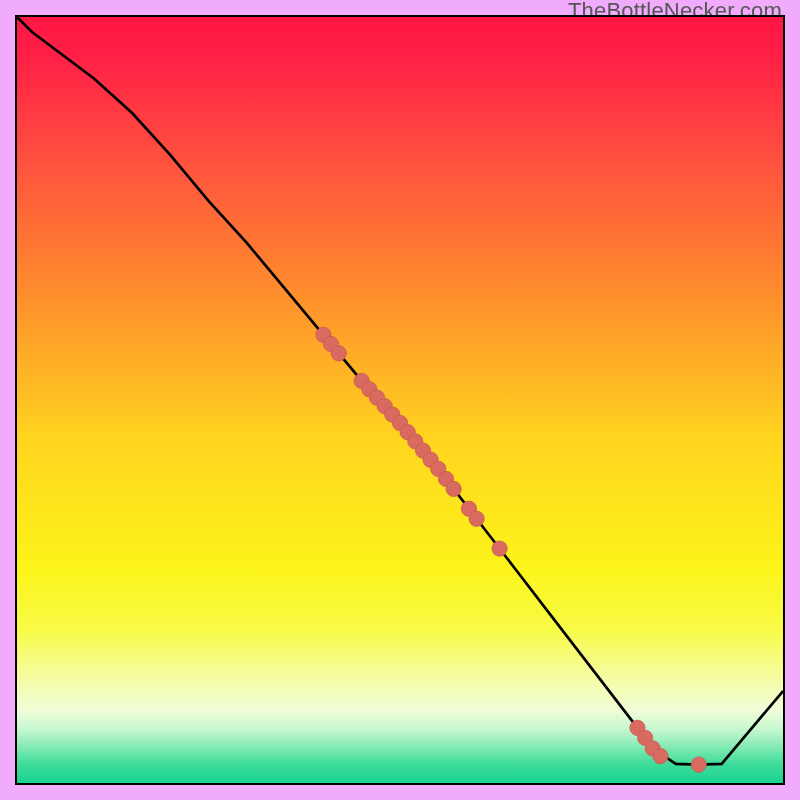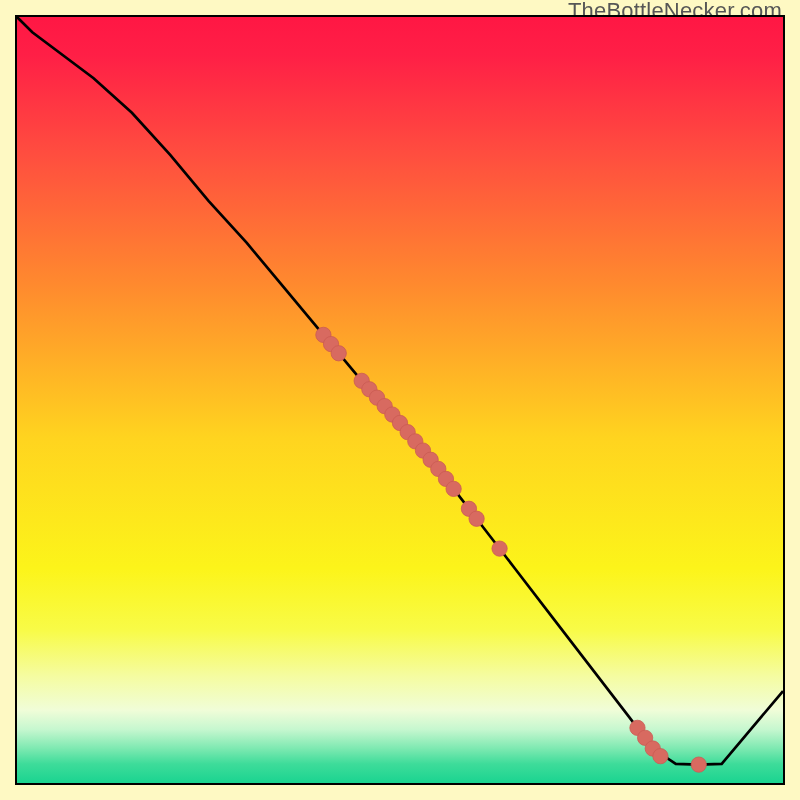--- a/index.html
+++ b/index.html
@@ -7,21 +7,21 @@
     padding: 0;
     width: 800px;
     height: 800px;
     overflow: hidden;
     font-family: Arial, Helvetica, sans-serif;
   }
   .stage {
     position: relative;
     width: 800px;
     height: 800px;
-    background: #fef9c3;
+    background: #f0abfc;
   }
   .plot {
     position: absolute;
     left: 15px;
     top: 15px;
     width: 770px;
     height: 770px;
     border: 2px solid #000;
     box-sizing: border-box;
     overflow: hidden;

